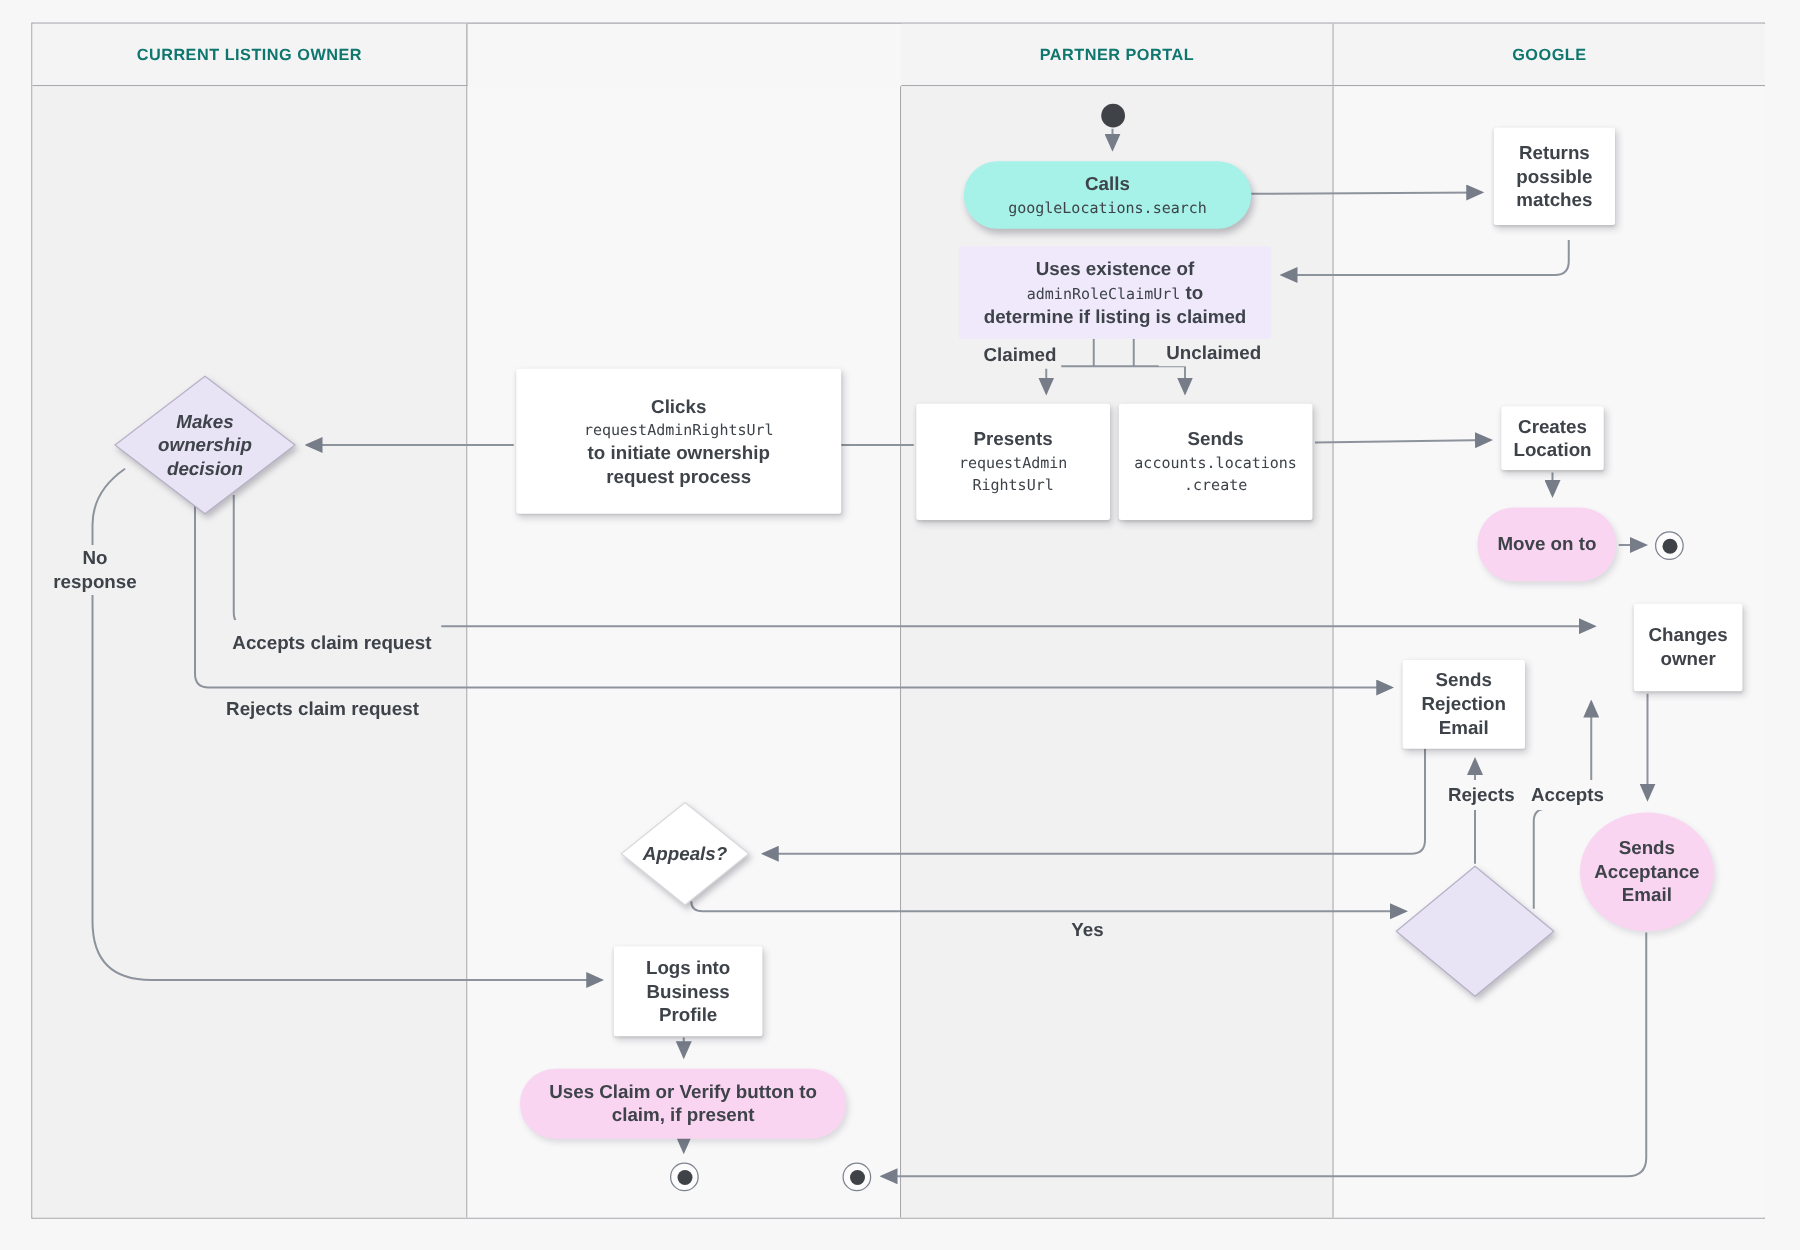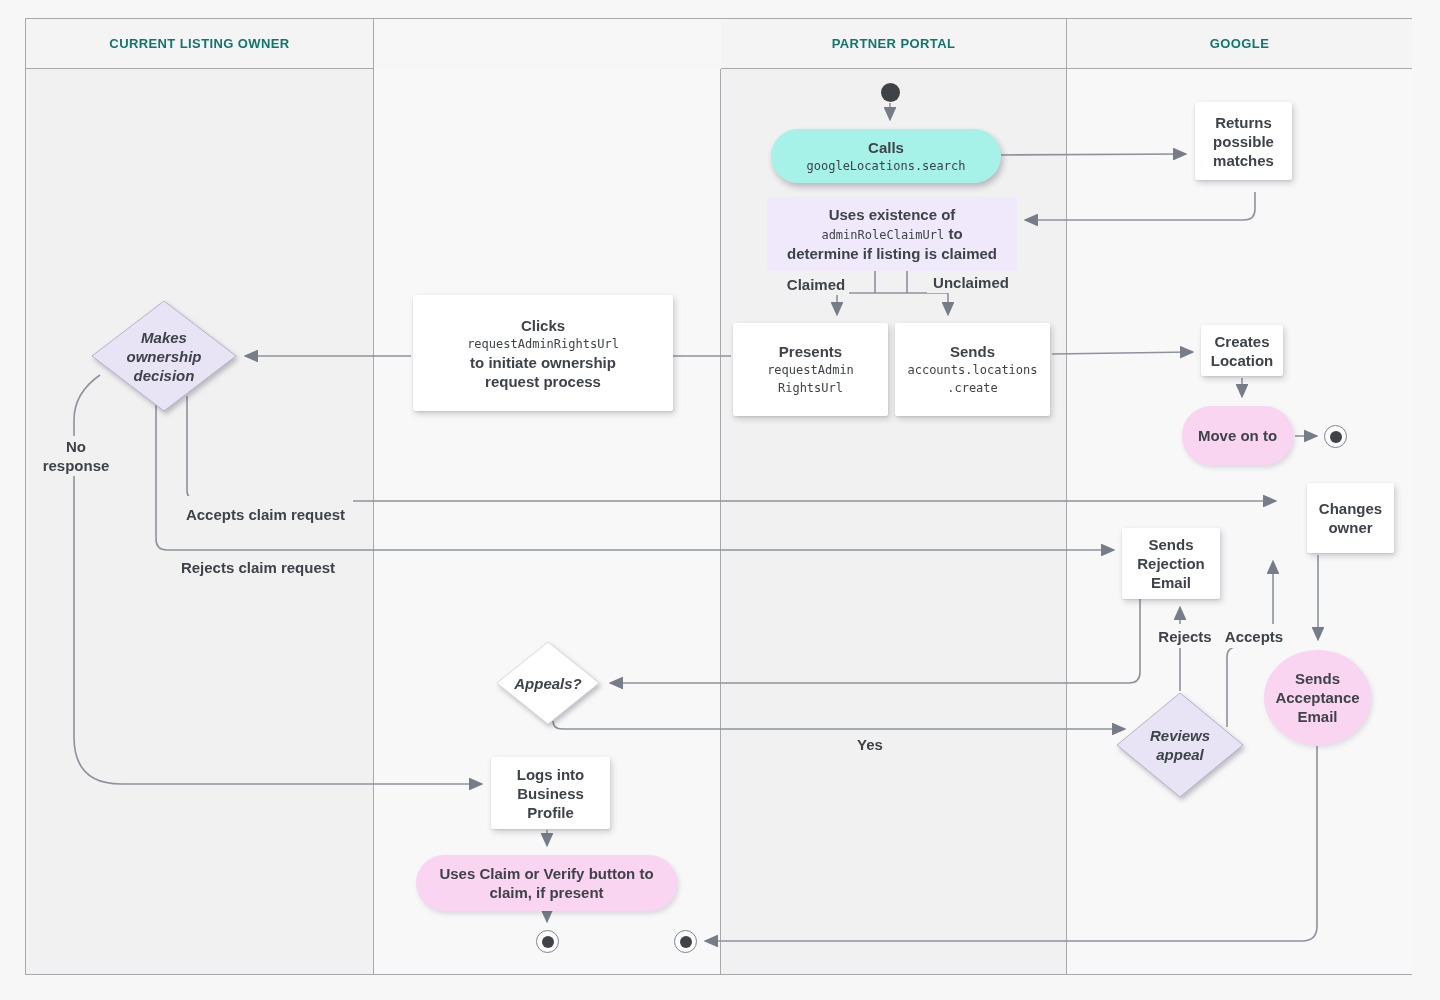--- a/index.html
+++ b/index.html
@@ -187,22 +187,20 @@
 owner</div>
 
   <div class="node box pre" style="left:1122px;top:528px;width:98px;height:71px;">Sends
 Rejection
 Email</div>
 
   <div class="node ellipse-pink pre" style="left:1264px;top:650px;width:107px;height:95px;">Sends
 Acceptance
 Email</div>
 
-  <div class="node diamond-label pre" style="left:1117px;top:693px;width:126px;height:104px;">Reviews
-appeal</div>
 
   <div class="node diamond-label" style="left:497px;top:642px;width:102px;height:82px;">Appeals?</div>
 
   <div class="node box pre" style="left:491px;top:757px;width:119px;height:72px;">Logs into
 Business
 Profile</div>
 
   <div class="node pill-pink pre" style="left:416px;top:855px;width:261px;height:56px;">Uses Claim or Verify button to
 claim, if present</div>
 

